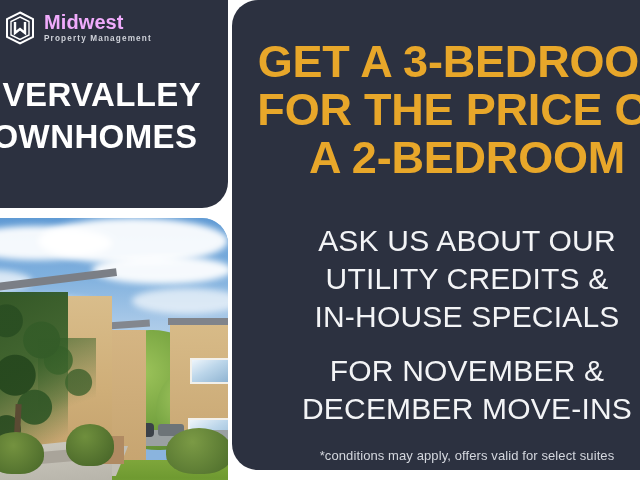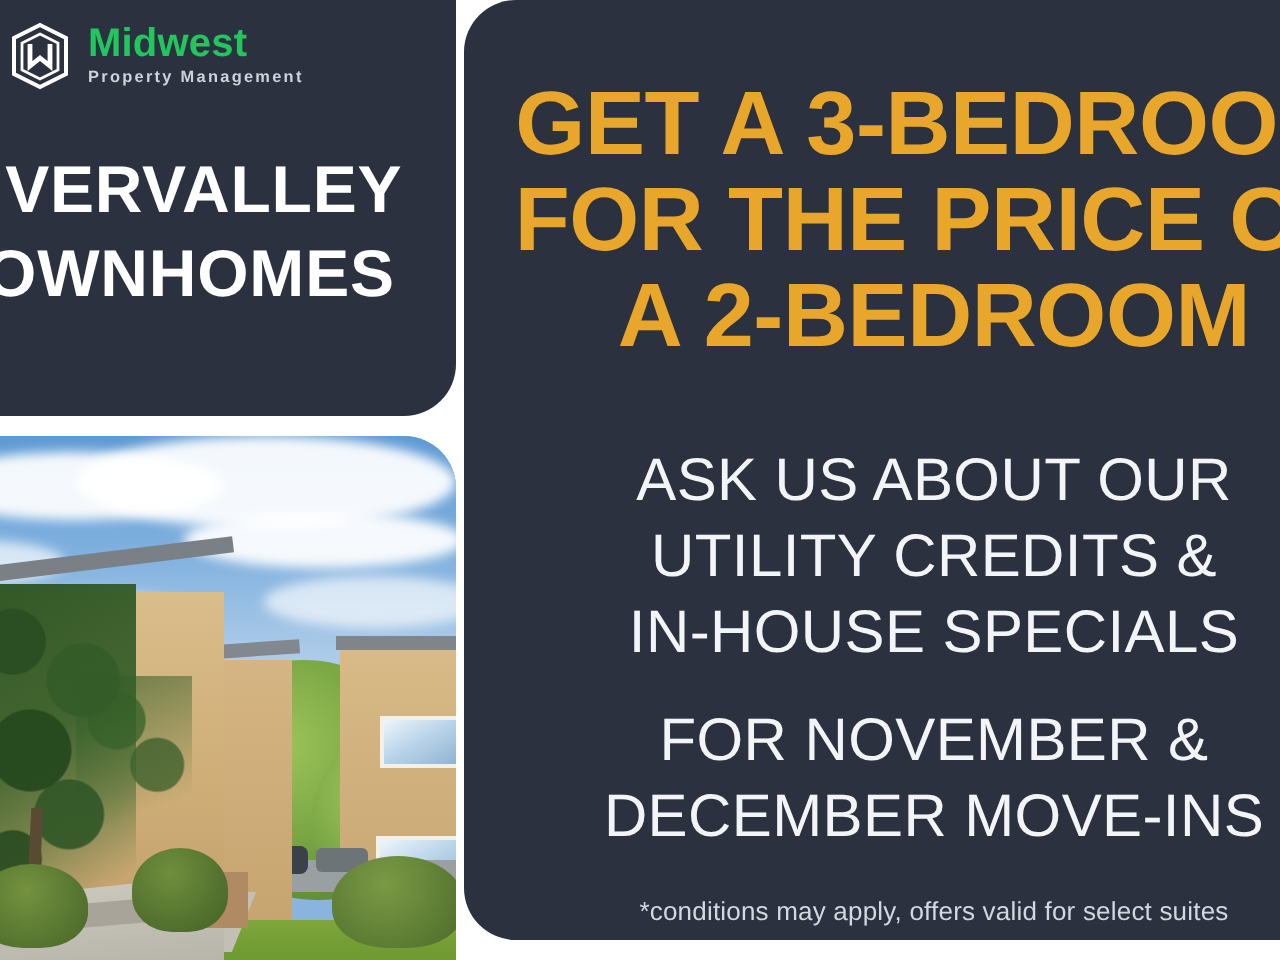--- a/index.html
+++ b/index.html
@@ -21,21 +21,21 @@
     border-radius:0 0 26px 26px;
     overflow:hidden;
   }
   .logo-row{
     position:absolute; left:63px; top:11px;
     display:flex; align-items:center; gap:9px;
   }
   .logo-mark{ width:30px; height:34px; display:block; }
   .logo-words{ display:flex; flex-direction:column; justify-content:center; }
   .logo-main{
-    color:#22c55e; font-size:20px; font-weight:700; letter-spacing:.1px;
+    color:#f0abfc; font-size:20px; font-weight:700; letter-spacing:.1px;
     line-height:20px;
   }
   .logo-sub{
     color:#cfd2d9; font-size:8.2px; font-weight:700; letter-spacing:1.15px;
     line-height:11px; margin-top:1px;
   }
   .community-name{
     position:absolute; left:0; top:74px; width:286px;
     text-align:center;
     color:#ffffff; font-weight:700; font-size:33px;

